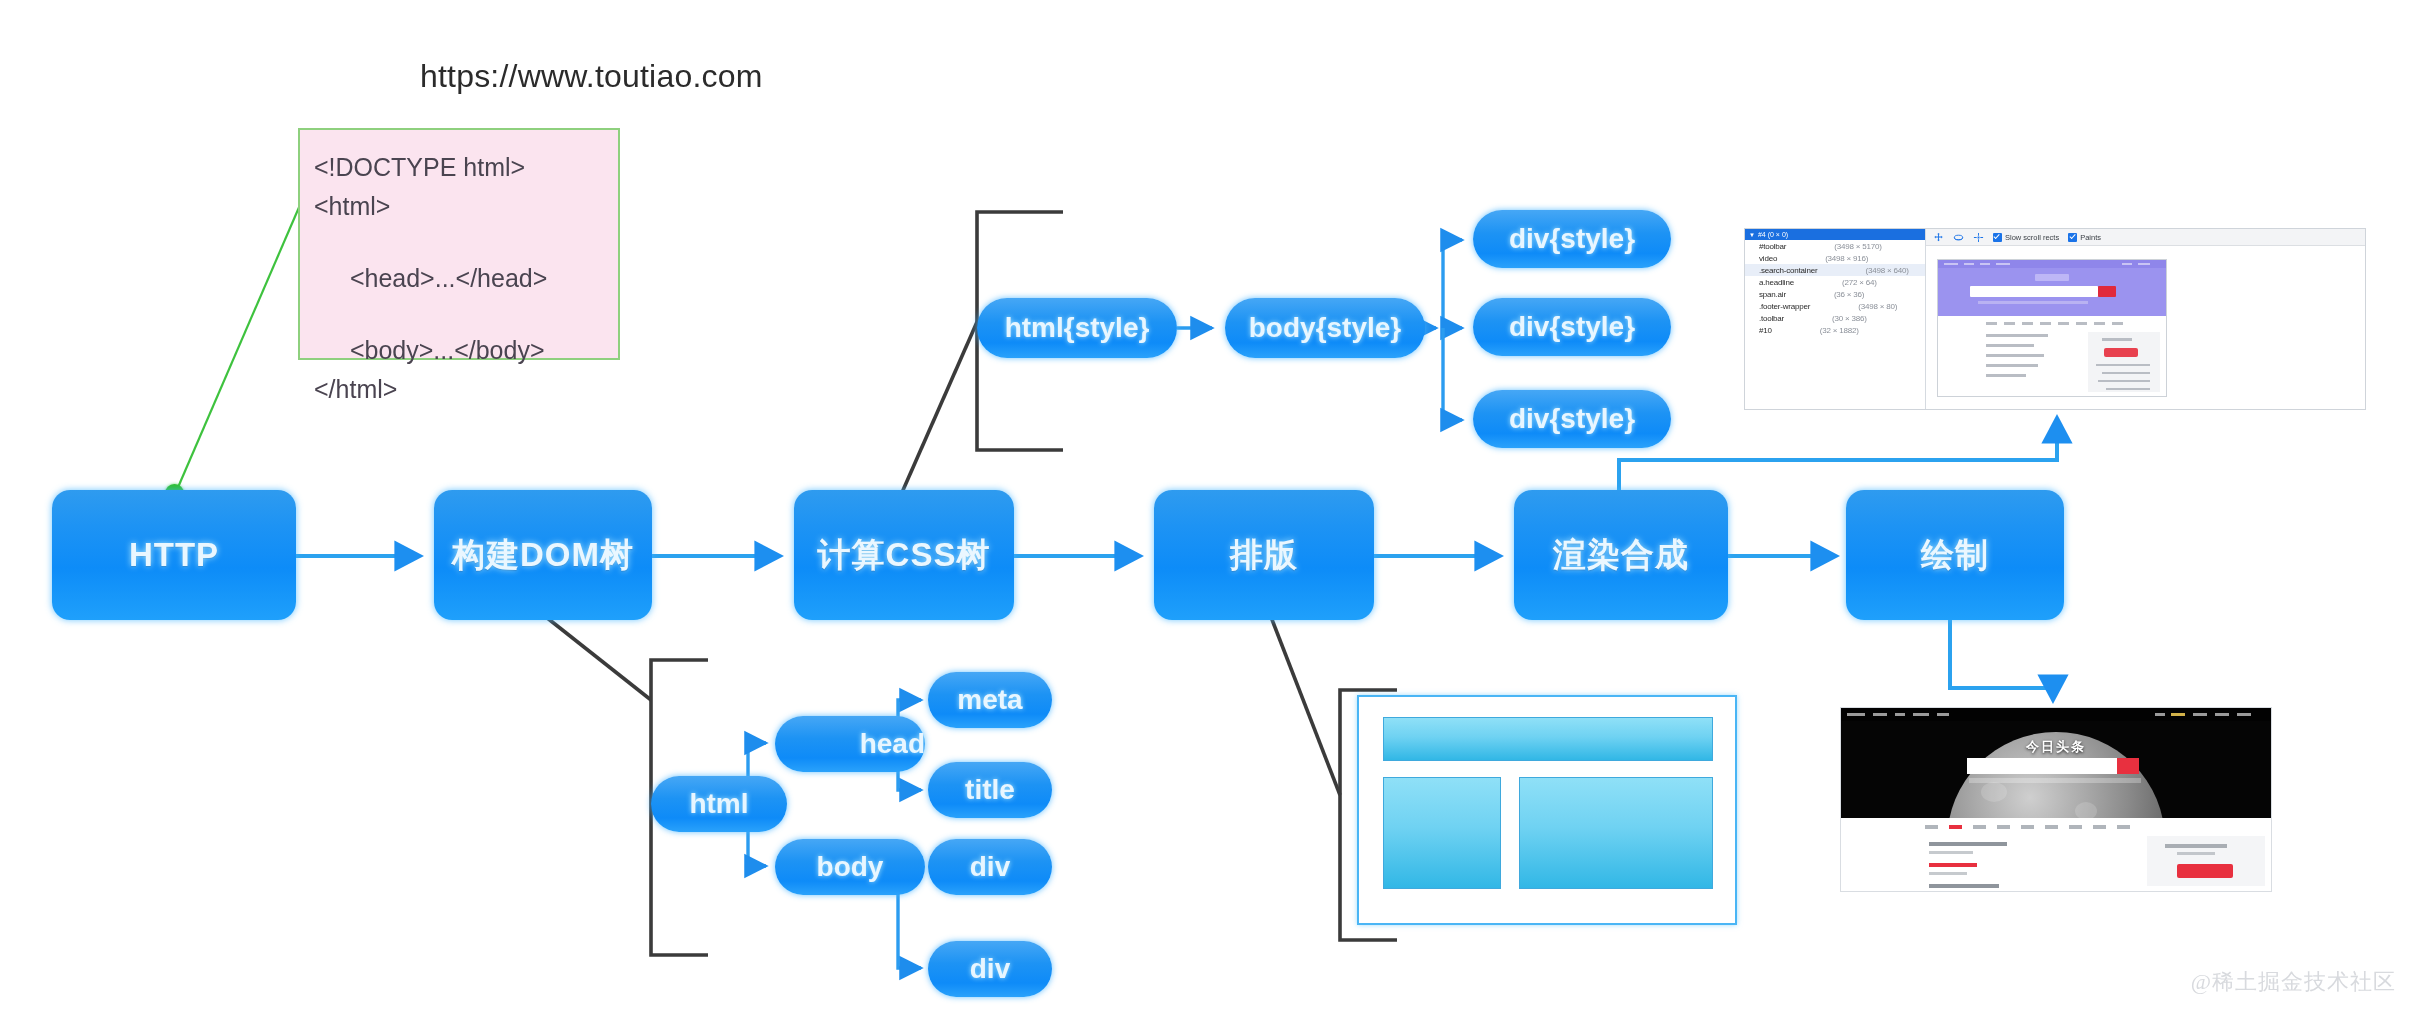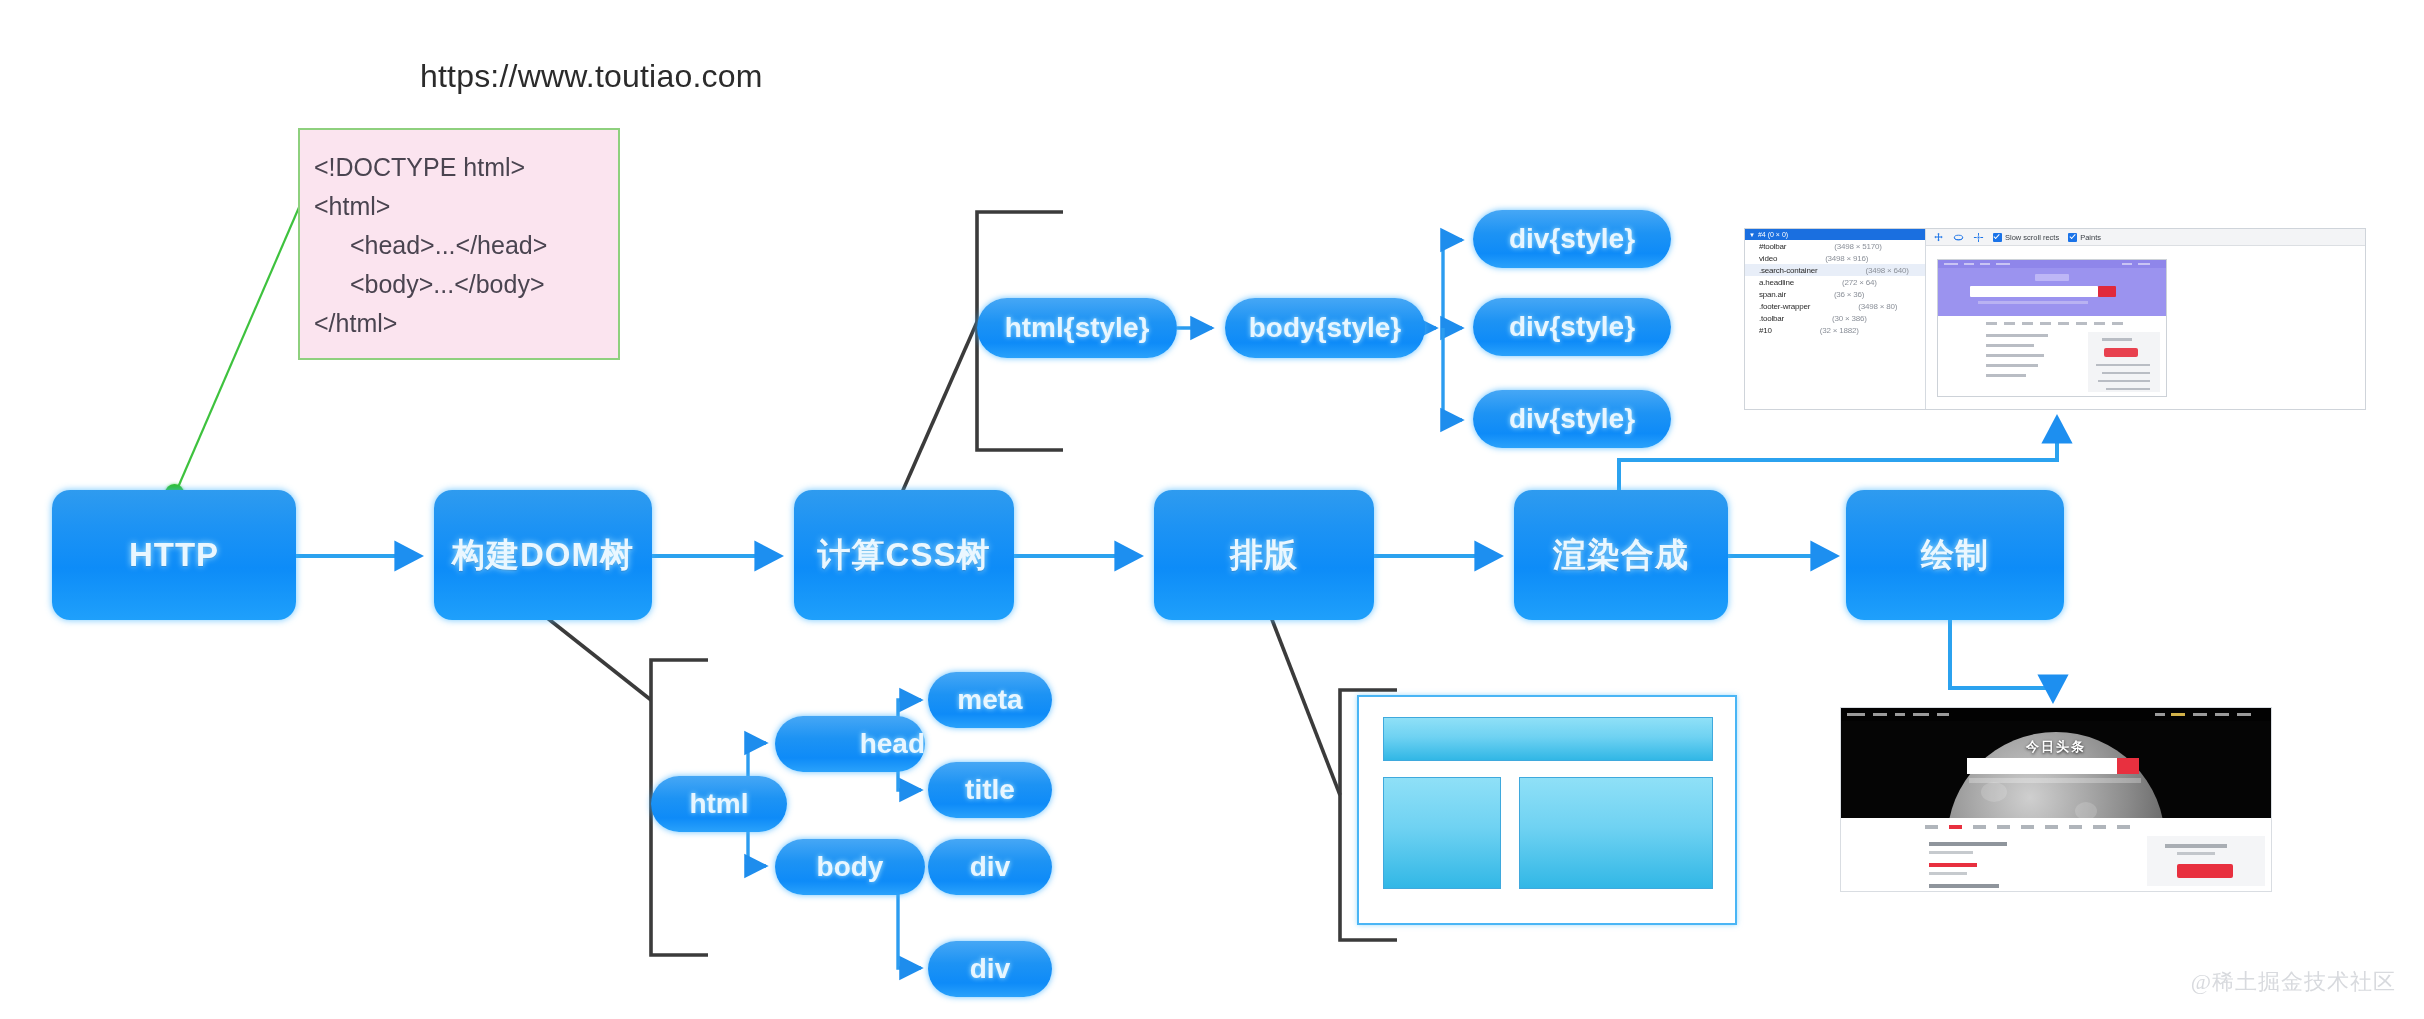--- a/index.html
+++ b/index.html
@@ -19,21 +19,21 @@
   
   .code-callout{
     position:absolute;left:298px;top:128px;width:322px;height:232px;
     background:#fbe4ef;border:2px solid #8ed07e;
     box-sizing:border-box;padding:18px 14px 0 14px;
   }
   .code-callout .line{
     font-size:25px;color:#4a4450;line-height:39px;white-space:pre;
     font-family:"Liberation Sans","DejaVu Sans",sans-serif;
   }
-  .code-callout .ind{padding-left:22px;}
+  .code-callout .ind{padding-left:22px;margin-top:33px;}
   .green-dot{
     position:absolute;left:165px;top:484px;width:19px;height:19px;
     border-radius:50%;background:#2fc12f;box-shadow:0 0 3px rgba(47,193,47,.7);
   }
 
   
   .pbox{
     position:absolute;border-radius:18px;
     background:linear-gradient(180deg,#2f9bef 0%,#1d93f4 28%,#0d8cf8 60%,#1fa0fb 100%);
     box-shadow:0 0 7px rgba(64,180,255,.75);

